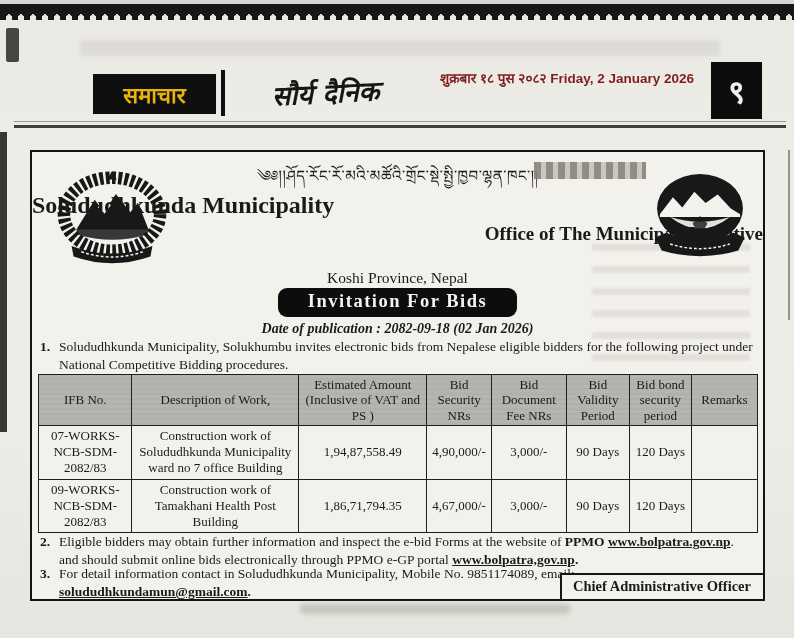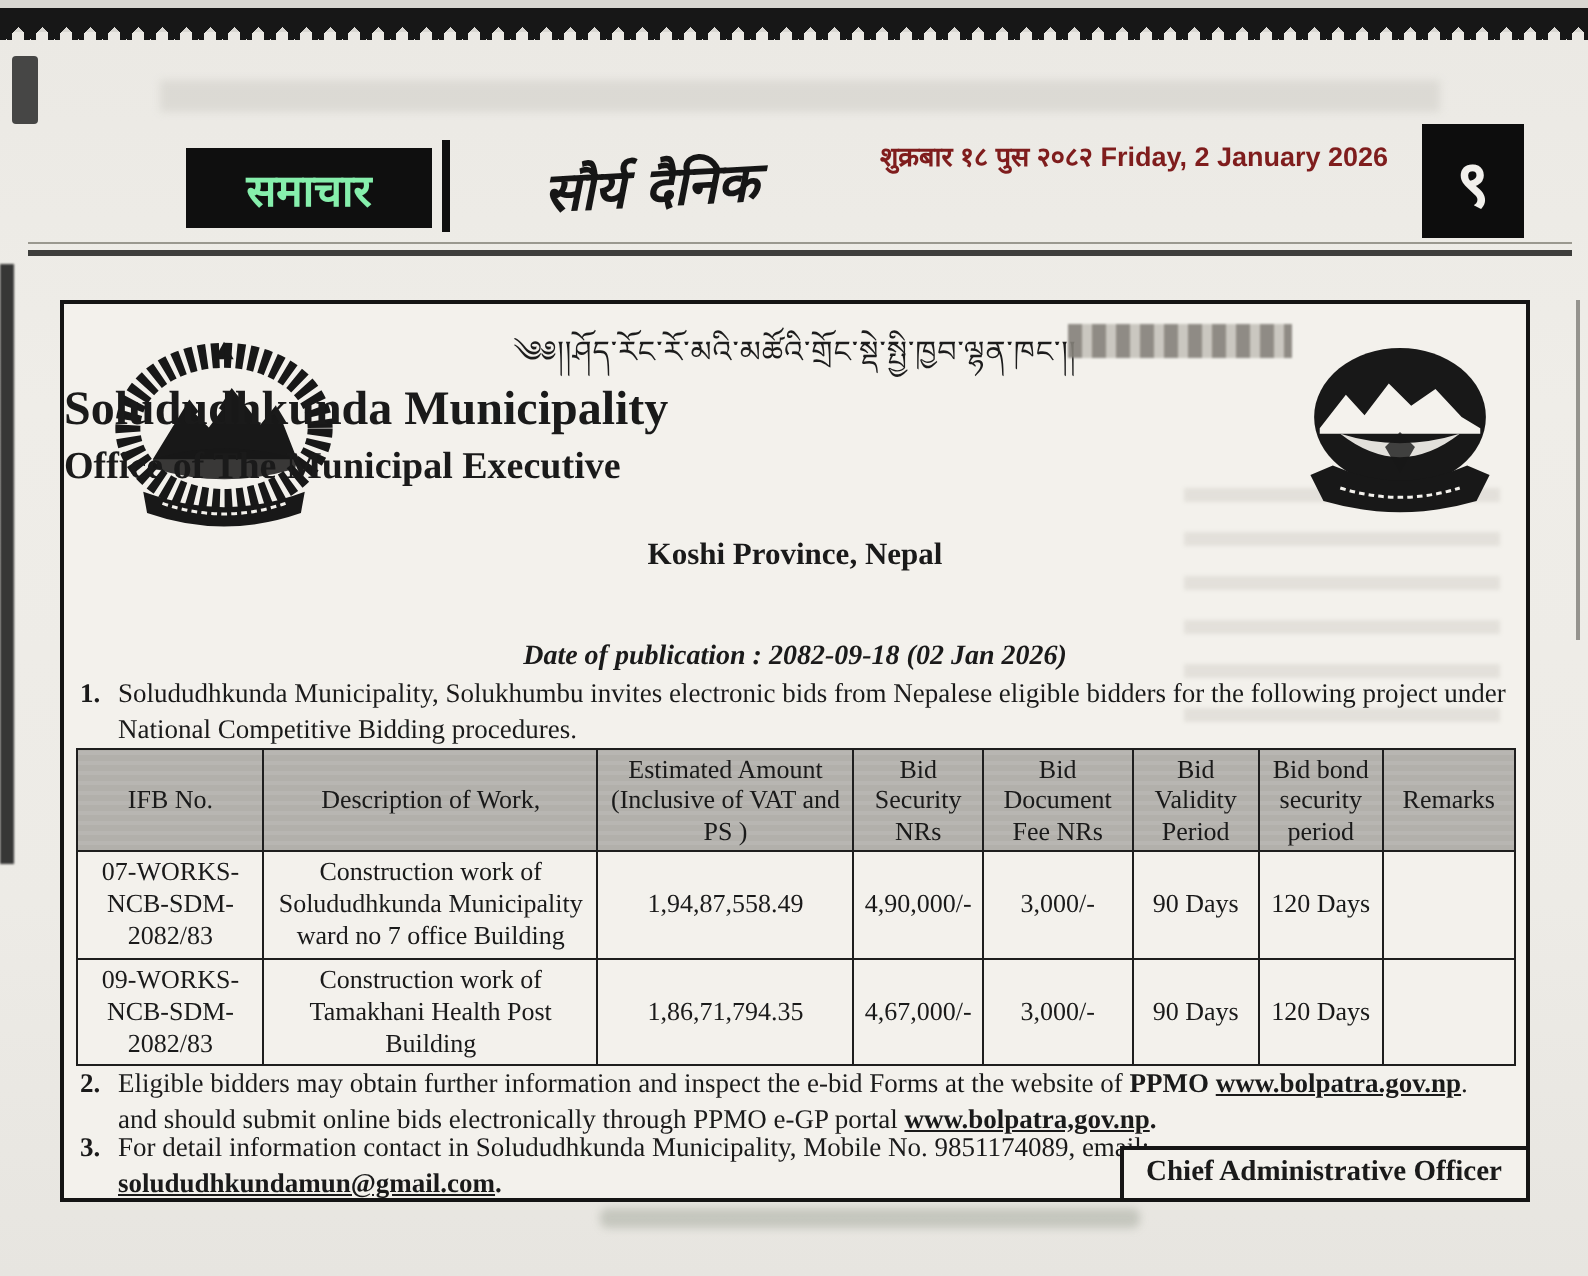--- a/index.html
+++ b/index.html
@@ -23,21 +23,21 @@
   .left-smudge{position:absolute;left:6px;top:28px;width:13px;height:34px;background:#1d1d1d;opacity:.8;border-radius:2px;}
   .left-strip{position:absolute;left:0;top:132px;width:7px;height:300px;background:#181818;opacity:.85;filter:blur(.5px);}
   .right-edge-line{position:absolute;left:788px;top:150px;width:2px;height:170px;background:#6f6d68;opacity:.7;}
   .header-streak{position:absolute;left:80px;top:40px;width:640px;height:16px;background:#c9c7c1;opacity:.45;filter:blur(2px);}
 
   
   .samachar-box{
     position:absolute;left:93px;top:74px;width:123px;height:40px;background:#0f0f0f;
     display:flex;align-items:center;justify-content:center;
   }
-  .samachar-box span{color:#86efac;font-weight:bold;font-size:22px;font-family:"DejaVu Sans",sans-serif;}
+  .samachar-box span{color:#eab308;font-weight:bold;font-size:22px;font-family:"DejaVu Sans",sans-serif;}
   .masthead-divider{position:absolute;left:221px;top:70px;width:4px;height:46px;background:#0f0f0f;}
   .paper-name{
     position:absolute;left:238px;top:68px;width:175px;height:48px;
     font-style:italic;font-weight:bold;font-size:27px;transform:rotate(-3deg);
     display:flex;align-items:center;justify-content:center;color:#161616;
     font-family:"DejaVu Serif",serif;
   }
   .date-line{
     position:absolute;left:440px;top:69px;width:270px;font-weight:bold;font-size:13.5px;
     font-family:"Liberation Sans","DejaVu Sans",sans-serif;color:#7f1d1d;white-space:nowrap;
@@ -63,23 +63,23 @@
   }
   .ghost-lines{
     position:absolute;left:560px;top:92px;width:158px;height:132px;opacity:.55;filter:blur(1.1px);
     background:repeating-linear-gradient(180deg,rgba(110,102,90,.22) 0 7px,transparent 7px 22px);
   }
   .emblem{position:absolute;}
   .emblem-left{left:22px;top:17px;width:116px;height:100px;}
   .emblem-right{left:612px;top:14px;width:112px;height:100px;}
 
   .org-name{position:absolute;left:0;top:40px;width:100%;text-align:left;font-size:24px;font-weight:bold;}
-  .office-name{position:absolute;left:0;top:71px;width:100%;text-align:left;font-size:19px;font-weight:bold;}
+  .office-name{position:absolute;left:0;top:71px;width:100%;text-align:right;font-size:19px;font-weight:bold;}
   .addr1{position:absolute;left:0;top:98px;width:100%;text-align:center;font-size:15.5px;font-weight:bold;}
-  .addr2{position:absolute;left:0;top:117px;width:100%;text-align:center;font-size:15.5px;font-weight:bold;}
+  .addr2{position:absolute;left:0;top:117px;width:100%;text-align:center;font-size:15.5px;font-weight:normal;}
   .banner-wrap{position:absolute;left:0;top:136px;width:100%;text-align:center;}
   .banner{
     display:inline-block;background:#0d0d0d;color:#f5f3ef;font-weight:bold;font-size:18.5px;
     padding:3px 30px 5px;border-radius:9px;letter-spacing:1.5px;
   }
   .pubdate{position:absolute;left:0;top:169px;width:100%;text-align:center;font-size:14px;font-weight:bold;font-style:italic;}
 
   .clause{position:absolute;left:6px;width:717px;font-size:13.5px;line-height:1.32;}
   .clause .cnum{position:absolute;left:2px;top:0;font-weight:bold;}
   .clause .ctext{display:block;padding-left:21px;}
@@ -156,20 +156,23 @@
     <path d="M28,53 Q60,78 92,53 Q60,63 28,53 Z" fill="#f4f2ed" opacity="0.92"></path>
     <path d="M52,60 L60,52 L68,60 L60,74 Z" fill="#181818" opacity="0.8"></path>
     <path d="M12,75 L24,70 Q60,86 96,70 L108,75 L101,89 Q60,101 19,89 Z" fill="#181818"></path>
     <path d="M28,82 Q60,92 92,82" stroke="#f3f1ec" stroke-width="1.6" stroke-dasharray="3 2.2" fill="none"></path>
   </svg>
 
   <div class="org-name">Solududhkunda Municipality</div>
   <div class="office-name">Office of The Municipal Executive</div>
   <div class="addr2">Koshi Province, Nepal</div>
 
+  <div class="banner-wrap">
+    <span class="banner">Invitation For Bids</span>
+  </div>
   <div class="pubdate">Date of publication : 2082-09-18 (02 Jan 2026)</div>
 
   <div class="clause clause1">
     <span class="cnum">1.</span>
     <span class="ctext">Solududhkunda Municipality, Solukhumbu invites electronic bids from Nepalese eligible bidders for the following project under National Competitive Bidding procedures.</span>
   </div>
 
   <table class="bids">
     <colgroup>
       <col class="col-ifb">

